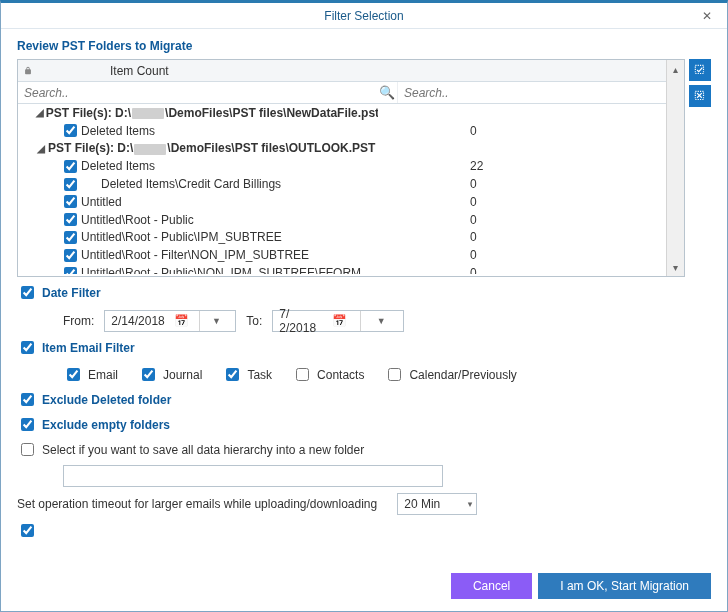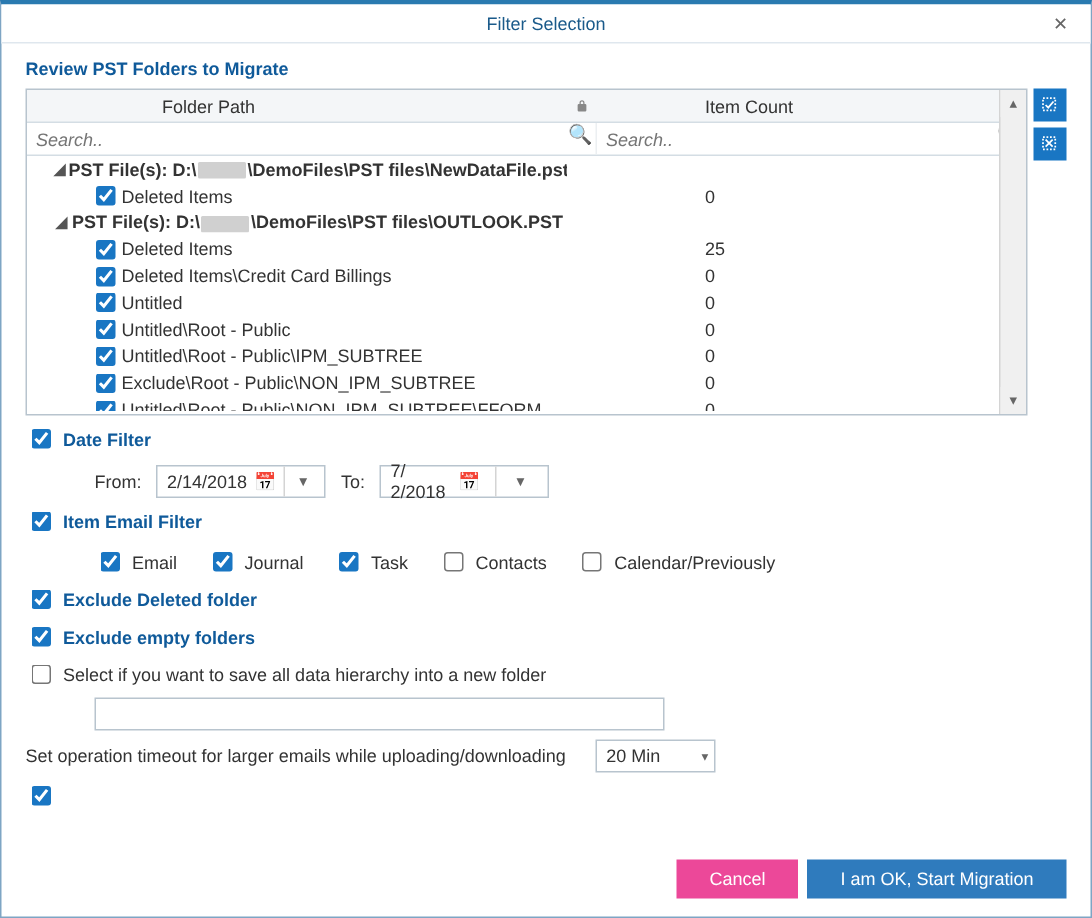--- a/index.html
+++ b/index.html
@@ -15,53 +15,53 @@
   .scroll-arrow { height:18px; background:#f0f0f0; display:flex; align-items:center; justify-content:center; color:#666; font-size:10px;}
   .scroll-track { flex:1;}
   .side-btns { width:22px; display:flex; flex-direction:column; gap:4px;}
   .side-btn { width:22px; height:22px; background:#1976c3; display:flex; align-items:center; justify-content:center; cursor:pointer;}
   .side-btn svg { width:14px; height:14px; fill:#fff; }
   .grid-head { display:flex; height:22px; background:#f4f6f8; border-bottom:1px solid #d4dde4; position:relative;}
   .col-path { flex:0 0 360px; padding-left:90px; display:flex; align-items:center;}
   .col-lock { flex:0 0 20px; display:flex; align-items:center; justify-content:center;}
   .col-count { flex:1; padding-left:72px; display:flex; align-items:center;}
   .search-row { display:flex; height:22px; border-bottom:1px solid #d4dde4;}
-  .search-cell { display:flex; padding:0 4px; border-right:1px solid #eceff2;}
+  .search-cell { display:flex; align-items:center; padding:0 4px; border-right:1px solid #eceff2;}
   .search-input { flex:1; border:none; outline:none; font-style:italic; color:#9aa2a8; font-size:12px; background:transparent;}
   .search-icon { width:14px; color:#1a6fb3; font-size:13px;}
   .rows { display:block; width:calc(100% - 18px); height:170px; overflow:hidden;}
   .row { display:flex; height:17.8px; align-items:center;}
   .row .cell-path { flex:0 0 360px; display:flex; align-items:center; white-space:nowrap; overflow:hidden;}
   .row .cell-lock { flex:0 0 20px;}
   .row .cell-count { flex:1; padding-left:72px;}
   .tree-toggle { width:10px; font-size:10px; color:#555; margin-right:2px; display:inline-block; text-align:center;}
   .cb { width:13px; height:13px; margin-right:4px; accent-color:#1976c3;}
   .redact { display:inline-block; width:32px; height:11px; background:#d0d0d0; border-radius:1px; vertical-align:middle; margin:0 1px;}
   .bold { font-weight:bold; }
   .filter-block { display:flex; flex-direction:column; gap:8px; }
   .filter-title { color:#0f5a9a; font-weight:bold; display:flex; align-items:center; gap:4px;}
   .filter-row { display:flex; align-items:center; gap:10px; padding-left:46px;}
   .label { color:#333;}
-  .datebox { display:inline-flex; align-items:center; height:22px; border:1px solid #b8c4ce; background:#fff; padding:0 2px 0 6px; width:113px;}
+  .datebox { display:inline-flex; align-items:center; height:22px; border:1px solid #b8c4ce; background:#fff; padding:0 2px 0 6px; width:132px;}
   .datebox span { flex:1;}
   .datebox .cal { width:16px; height:16px; display:flex; align-items:center; justify-content:center; color:#666;}
   .datebox .drop { width:12px; display:flex; align-items:center; justify-content:center; color:#666; font-size:9px; border-left:1px solid #d4d4d4; height:100%;}
   .check-row { display:flex; align-items:center; gap:20px; padding-left:46px;}
   .chk-label { display:flex; align-items:center; gap:4px;}
   .check-line { display:flex; align-items:center; gap:4px; color:#0f5a9a; font-weight:bold;}
   .plain-check { display:flex; align-items:center; gap:4px; color:#333;}
   .new-folder-input { border:1px solid #b8c4ce; height:22px; width:380px; margin-left:46px; padding:0 4px;}
   .timeout-row { display:flex; align-items:center; gap:20px;}
   .select { border:1px solid #b8c4ce; height:22px; width:80px; padding:0 18px 0 6px; background:#fff; display:inline-flex; align-items:center; position:relative;}
   .select::after { content:"▾"; position:absolute; right:4px; font-size:9px; color:#666;}
   .skip-row { display:flex; align-items:center; gap:4px;}
   .skip-row .skip-label { color:#d13a1a; font-weight:bold; border:1px dotted #999; padding:1px 2px;}
   .footer { padding:10px 16px 12px; display:flex; justify-content:flex-end; gap:6px;}
   .btn { height:26px; padding:0 22px; font-size:12px; color:#fff; border:none; cursor:pointer;}
-  .btn-cancel { background:#ec4899;}
+  .btn-cancel { background:#8b5cf6;}
   .btn-start { background:#2f7bbd;}
   input[type=checkbox]{ accent-color:#1976c3;}
   .lock-col-head svg { width:10px; height:10px; fill:#888;}
 </style>
 </head>
 <body>
 
 <div class="window">
 
   <div class="titlebar">
@@ -72,21 +72,20 @@
   </div>
 
   <div class="content">
 
     <div class="section-title">Review PST Folders to Migrate</div>
 
     <div class="grid-wrap">
       <div class="grid-outer" style="height:218px;">
 
         <div class="grid-head">
-          <div class="col-path">Folder Path</div>
           <div class="col-lock lock-col-head">
             <svg viewBox="0 0 24 24">
                 <path d="M12 2a4 4 0 0 0-4 4v2H7a2 2 0 0 0-2 2v8a2 2 0 0 0 2 2h10a2 2 0 0 0 2-2v-8a2 2 0 0 0-2-2h-1V6a4 4 0 0 0-4-4zm-2 6V6a2 2 0 1 1 4 0v2z"></path>
               </svg>
           </div>
           <div class="col-count">Item Count</div>
         </div>
 
         <div class="search-row">
           <div class="search-cell" style="flex:0 0 380px;">
@@ -123,24 +122,24 @@
               </div>
               <div class="cell-lock"></div>
               <div class="cell-count"></div>
             </div>
             <div class="row">
               <div class="cell-path" style="padding-left: 42px;">
                 <input type="checkbox" class="cb" checked="" style=""> 
                 <span>Deleted Items</span>
               </div>
               <div class="cell-lock"></div>
-              <div class="cell-count">25</div>
-            </div>
-            <div class="row">
-              <div class="cell-path" style="padding-left: 42px;">
+              <div class="cell-count">22</div>
+            </div>
+            <div class="row">
+              <div class="cell-path" style="padding-left: 42px; gap: 20px;">
                 <input type="checkbox" class="cb" checked="" style=""> 
                 <span>Deleted Items\Credit Card Billings</span>
               </div>
               <div class="cell-lock"></div>
               <div class="cell-count">0</div>
             </div>
             <div class="row">
               <div class="cell-path" style="padding-left: 42px;">
                 <input type="checkbox" class="cb" checked="" style=""> 
                 <span>Untitled</span>
@@ -160,21 +159,21 @@
               <div class="cell-path" style="padding-left: 42px;">
                 <input type="checkbox" class="cb" checked="" style=""> 
                 <span>Untitled\Root - Public\IPM_SUBTREE</span>
               </div>
               <div class="cell-lock"></div>
               <div class="cell-count">0</div>
             </div>
             <div class="row">
               <div class="cell-path" style="padding-left: 42px;">
                 <input type="checkbox" class="cb" checked="" style=""> 
-                <span>Exclude\Root - Public\NON_IPM_SUBTREE</span>
+                <span>Untitled\Root - Filter\NON_IPM_SUBTREE</span>
               </div>
               <div class="cell-lock"></div>
               <div class="cell-count">0</div>
             </div>
             <div class="row">
               <div class="cell-path" style="padding-left: 42px;">
                 <input type="checkbox" class="cb" checked="" style=""> 
                 <span>Untitled\Root - Public\NON_IPM_SUBTREE\FFORM</span>
               </div>
               <div class="cell-lock"></div>

